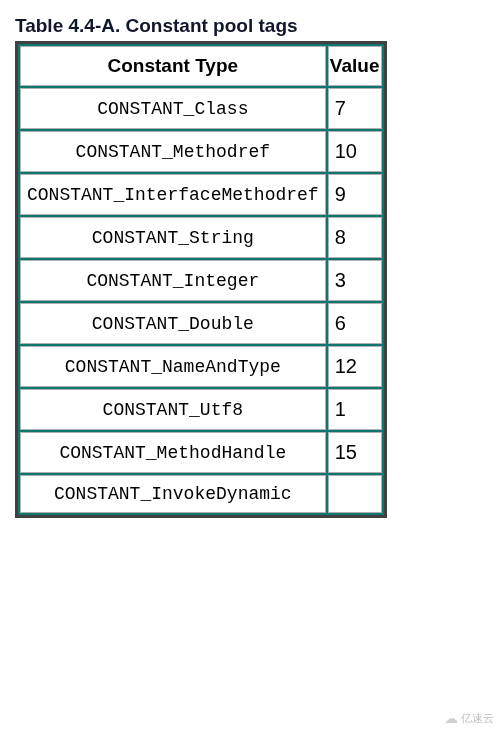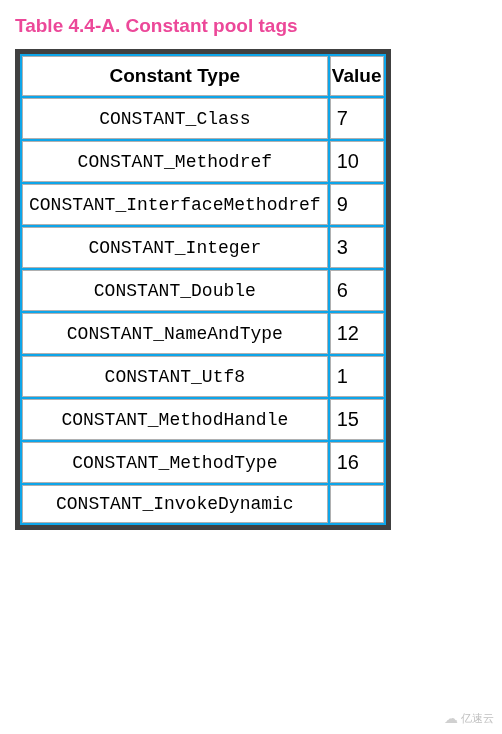--- a/index.html
+++ b/index.html
@@ -6,28 +6,28 @@
       margin: 0;
       padding: 15px;
       font-family: Arial, Helvetica, sans-serif;
       background: #ffffff;
       width: 502px;
       box-sizing: border-box;
     }
     .title {
       font-weight: bold;
       font-size: 19px;
-      margin-bottom: 12px;
-      color: #ec4899;
+      margin-bottom: 4px;
+      color: #0f172a;
     }
     table {
       border-collapse: separate;
       border-spacing: 2px;
-      border: 5px solid #404040;
-      background: #0ea5e9;
+      border: 3px solid #404040;
+      background: #0f766e;
     }
     th, td {
       background: #ffffff;
       padding: 8px 6px;
       text-align: left;
       border: 1px solid #b0b0b0;
       vertical-align: middle;
     }
     th {
       font-weight: bold;
@@ -83,44 +83,44 @@
       </tr>
       <tr>
         <td class="type">CONSTANT_Methodref</td>
         <td class="value">10</td>
       </tr>
       <tr>
         <td class="type">CONSTANT_InterfaceMethodref</td>
         <td class="value">9</td>
       </tr>
       <tr>
+        <td class="type">CONSTANT_String</td>
+        <td class="value">8</td>
+      </tr>
+      <tr>
         <td class="type">CONSTANT_Integer</td>
         <td class="value">3</td>
       </tr>
       <tr>
         <td class="type">CONSTANT_Double</td>
         <td class="value">6</td>
       </tr>
       <tr>
         <td class="type">CONSTANT_NameAndType</td>
         <td class="value">12</td>
       </tr>
       <tr>
         <td class="type">CONSTANT_Utf8</td>
         <td class="value">1</td>
       </tr>
       <tr>
         <td class="type">CONSTANT_MethodHandle</td>
         <td class="value">15</td>
       </tr>
       <tr>
-        <td class="type">CONSTANT_MethodType</td>
-        <td class="value">16</td>
-      </tr>
-      <tr>
         <td class="type">CONSTANT_InvokeDynamic</td>
         <td class="value"></td>
       </tr>
     </tbody>
 </table>
 
 <div class="watermark">
   <span class="cloud">☁</span>
   <span>亿速云</span>
 </div>

